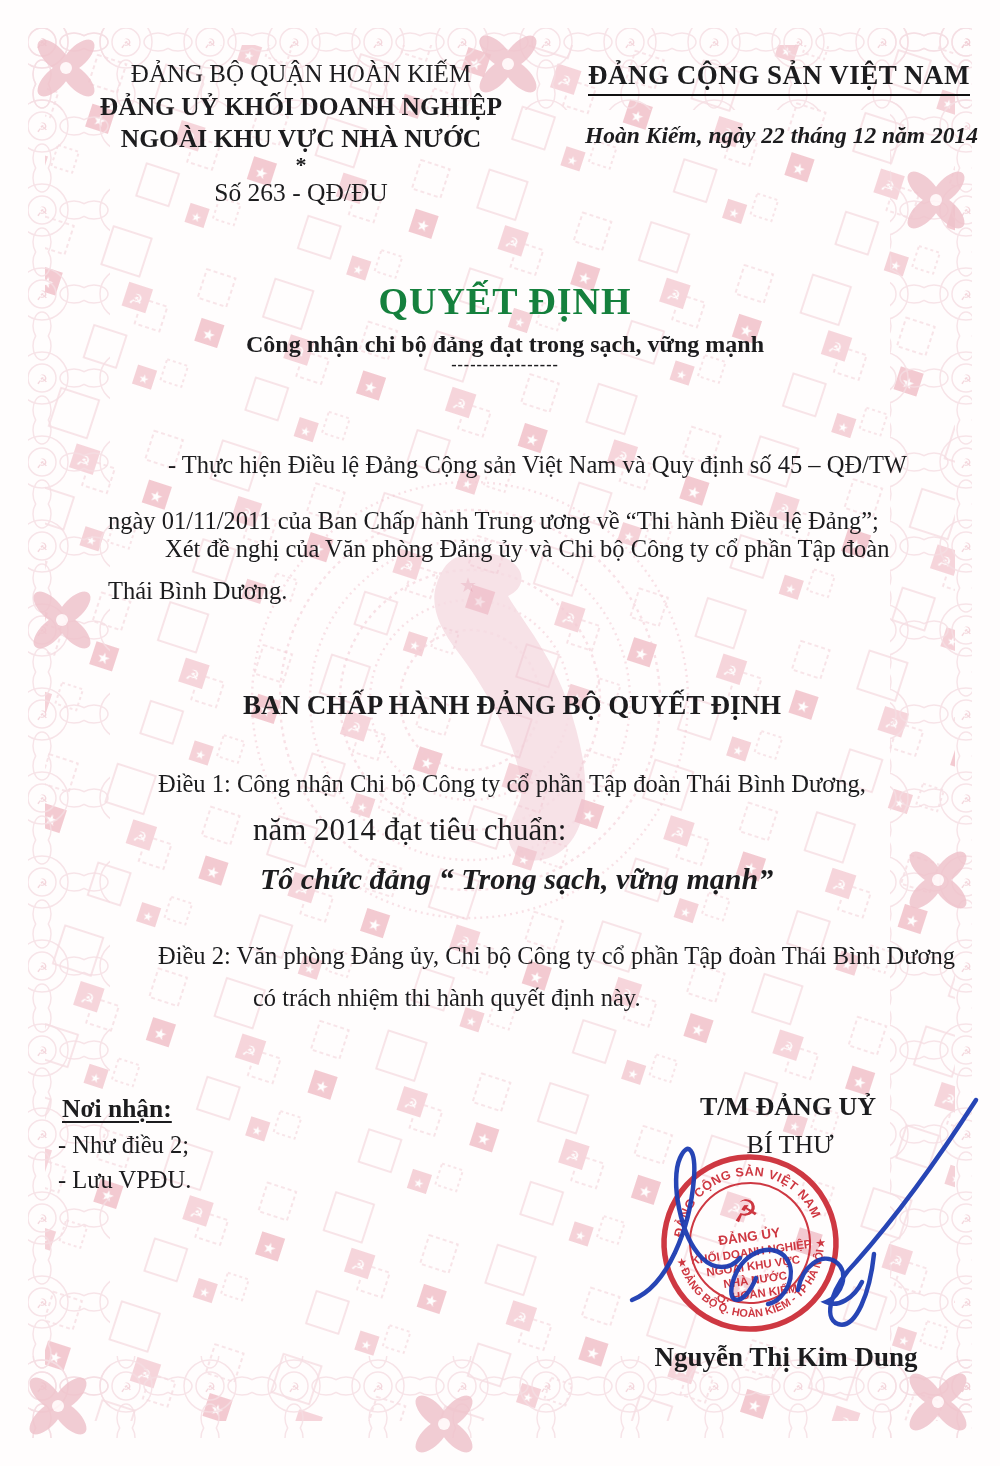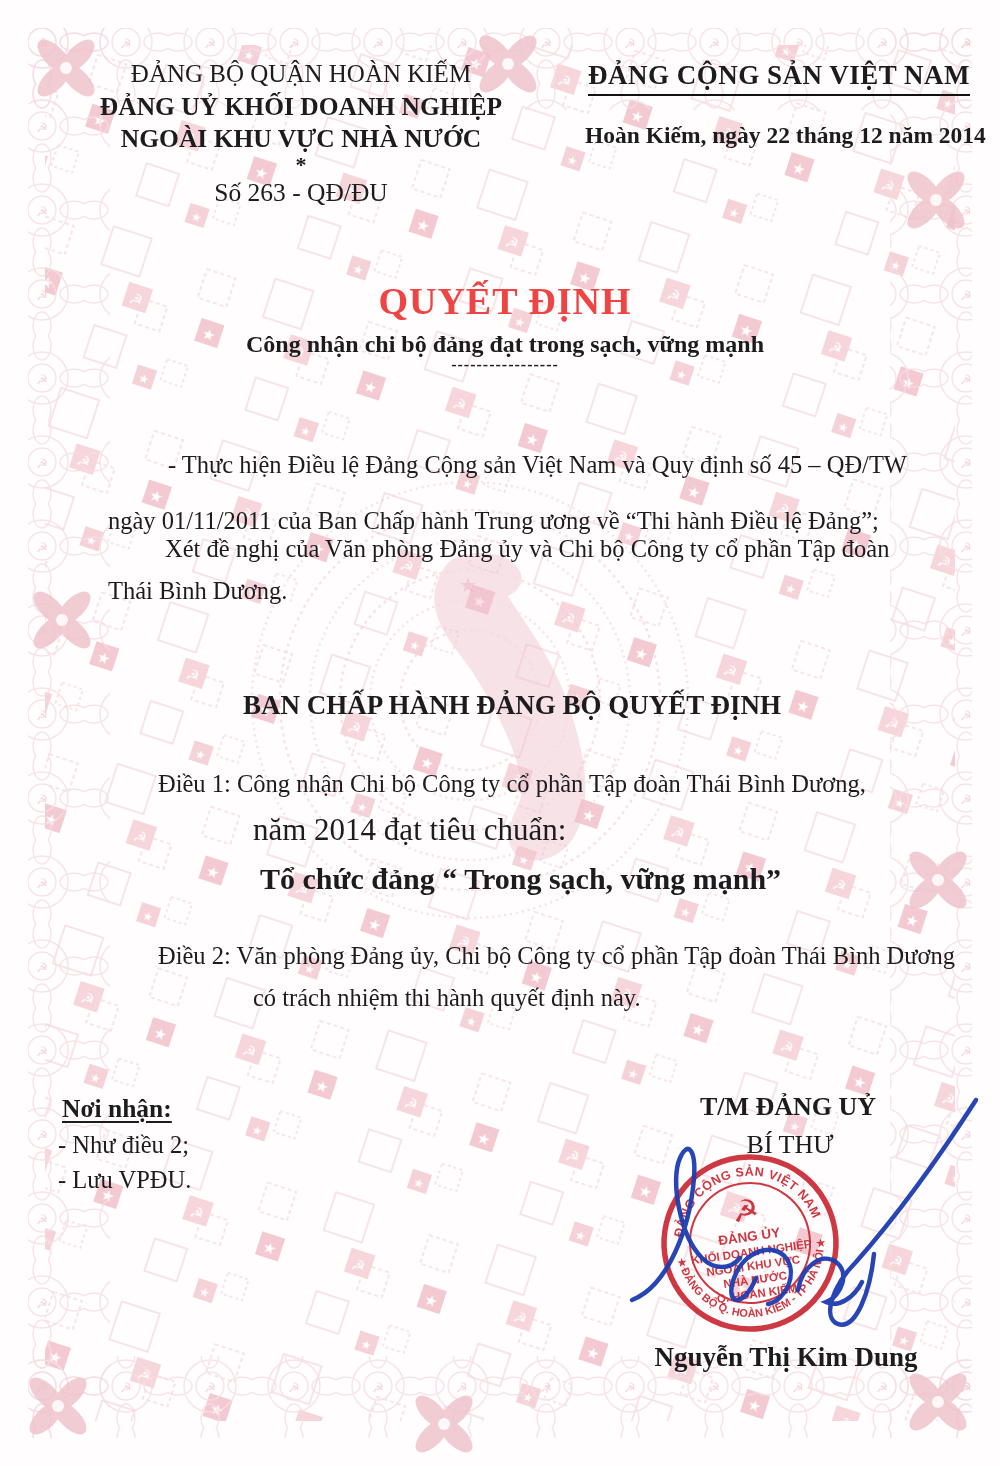--- a/index.html
+++ b/index.html
@@ -9,25 +9,25 @@
     margin:0 auto;
     background:#fffdfd;
     overflow:hidden;
     font-family:"Liberation Serif", serif;
     color:#1c1c1e;
   }
   .bg{position:absolute;left:0;top:0;z-index:0;}
   .content{position:absolute;left:0;top:0;width:857px;height:1466px;z-index:5;}
   .t{position:absolute;white-space:nowrap;line-height:1.15;}
   .b{font-weight:bold;}
-  .i{}
+  .i{font-style:italic;}
   .center{transform:translateX(-50%);}
   .hl{text-align:center;}
   .party-underline{border-bottom:2.2px solid #111;padding-bottom:3px;}
-  .red{color:#ef4444;}
+  .red{color:#15803d;}
   .recip-head{text-decoration:underline;text-underline-offset:4px;text-decoration-thickness:2px;}
   .stamp-svg{position:absolute;left:652px;top:1143px;z-index:6;}
   .sig-svg{position:absolute;left:598px;top:1078px;z-index:7;}
 </style>
 </head>
 <body>
 
 <div class="page">
 
   <svg class="bg" width="1000" height="1466" viewBox="0 0 1000 1466" aria-hidden="true">

